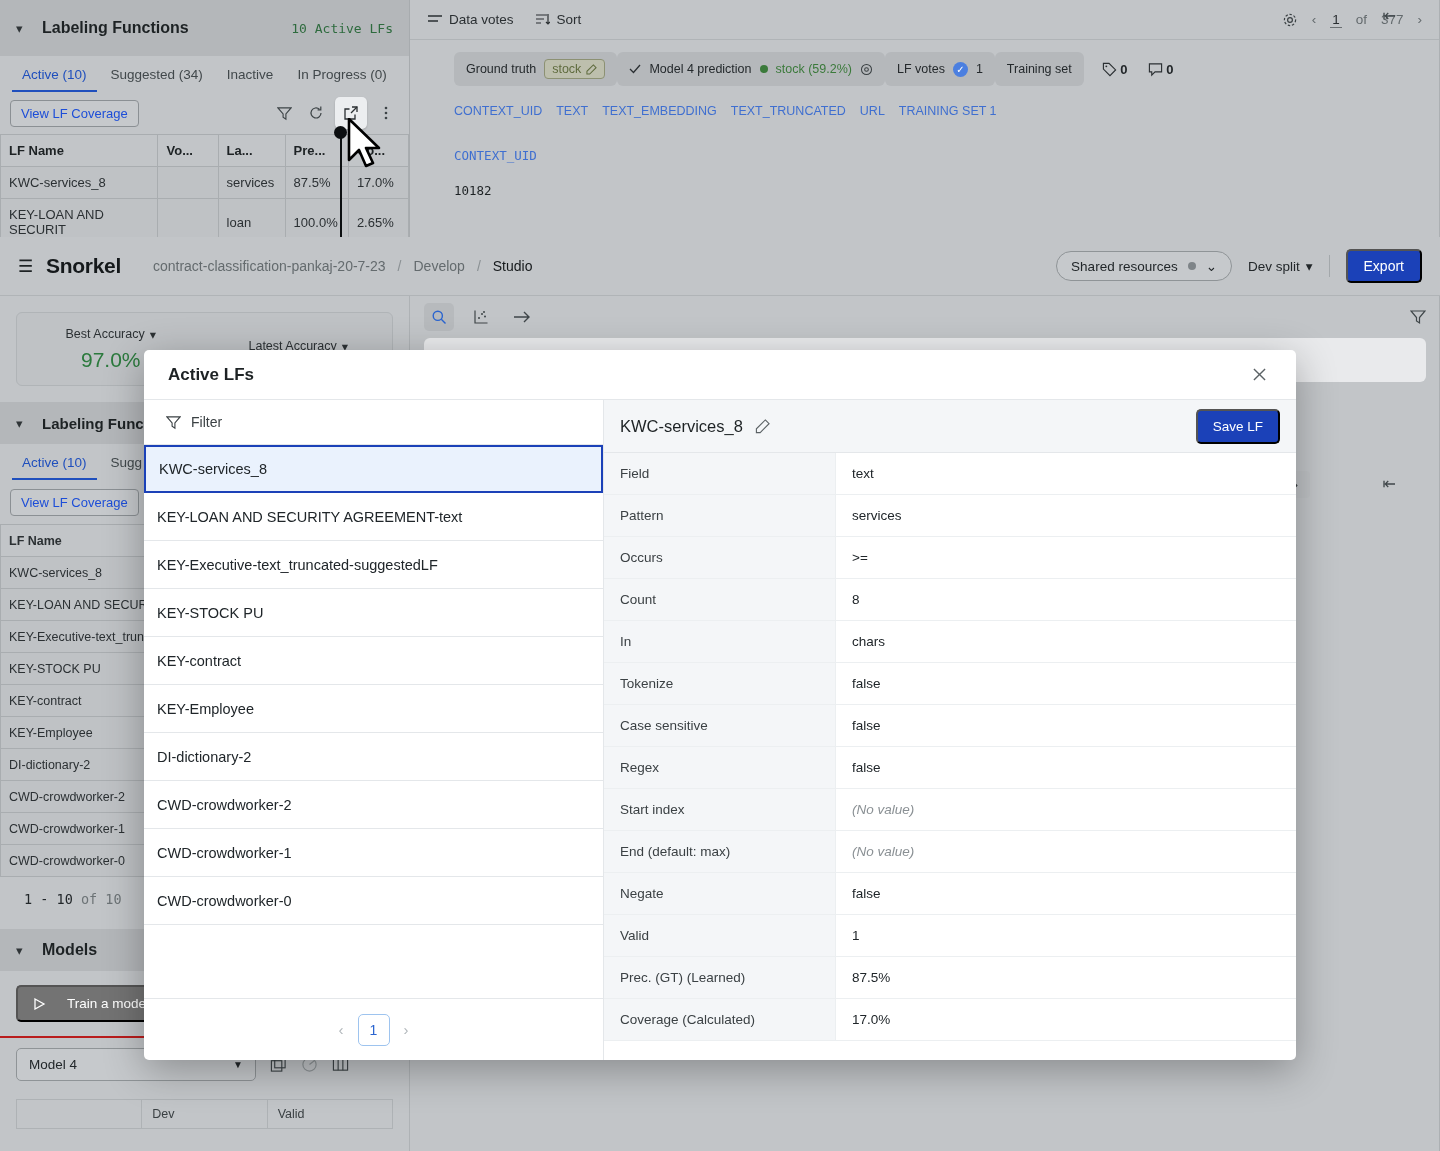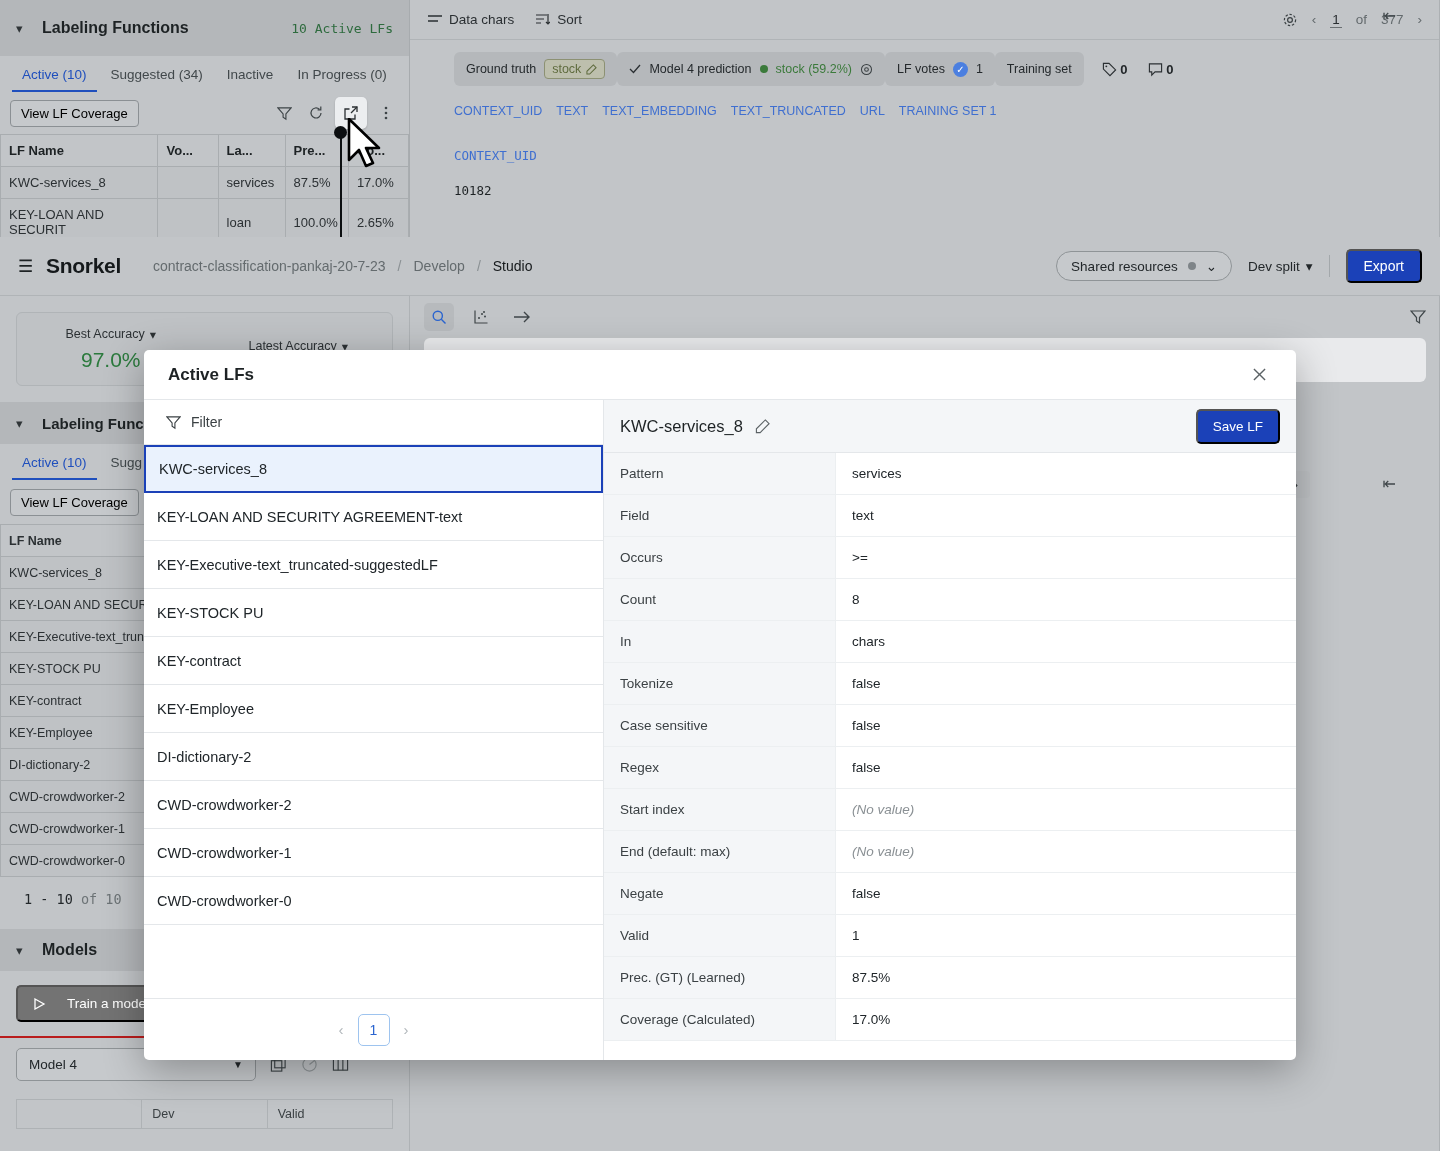--- a/index.html
+++ b/index.html
@@ -26,21 +26,21 @@
   .ct-active { font-size: 13px; color: #2e6b3e; font-family: "DejaVu Sans Mono", monospace; }
 
   .ct-tabs { display: flex; height: 36px; align-items: stretch; background: #c2c5c8; padding: 0 10px; }
   .ct-tab { display: flex; align-items: center; padding: 0 12px; font-size: 13.5px; color: #41484b; position: relative; }
   .ct-tab.active { color: #1f4fbd; font-weight: normal; }
   .ct-tab.active:after { content:''; position: absolute; left: 2px; right: 2px; bottom: 0; height: 2.5px; background: #1f4fbd; }
 
   .ct-toolbar { display: flex; align-items: center; height: 42px; padding: 0 10px; background: #c2c5c8; }
   .ct-btn-outline {
     border: 1px solid #8b9094; border-radius: 4px; background: #c6c9cc;
-    font-size: 13px; padding: 5px 10px; color: #000000;
+    font-size: 13px; padding: 5px 10px; color: #1d4ed8;
   }
   .ct-tool-icons { margin-left: auto; display: flex; align-items: center; gap: 6px; }
   .ct-icon-btn { width: 26px; height: 26px; display: flex; align-items: center; justify-content: center; color: #3d4447; border-radius: 5px; }
   .ct-icon-btn.hl { background: #eceef0; width: 32px; height: 32px; box-shadow: 0 1px 2px rgba(0,0,0,.18); }
 
   .ct-table { width: 100%; border-collapse: collapse; }
   .ct-table th, .ct-table td {
     border: 1px solid #a9adb0; font-size: 13px; text-align: left;
     padding: 8px 8px; color: #2b3033; height: 32px;
   }
@@ -247,21 +247,21 @@
     </tbody>
       </table>
   </div>
 
   <div class="callout-top-right">
     <div class="ctr-bar">
       <div class="ctr-item">
         <svg width="14" height="12" viewBox="0 0 14 12">
             <path d="M0 2h14M0 7h10" stroke="#2a2f32" stroke-width="1.3"></path>
           </svg>
-        <span>Data chars</span>
+        <span>Data votes</span>
       </div>
       <div class="ctr-item">
         <svg width="14" height="13" viewBox="0 0 14 13">
             <path d="M0 2h11M0 6h8M0 10h5" stroke="#2a2f32" stroke-width="1.2"></path>
             <path d="M12 1v10M10 9l2 2 2-2" fill="none" stroke="#2a2f32" stroke-width="1.2"></path>
           </svg>
         <span>Sort</span>
       </div>
       <div class="ctr-right">
         <span>
@@ -578,28 +578,28 @@
           <span class="detail-name">KWC-services_8</span>
           <span class="pencil">
             <svg width="15" height="15" viewBox="0 0 16 16">
                 <path d="M11 1l4 4-9.5 9.5H1.5V10.5z" fill="none" stroke="#5b6265" stroke-width="1.2"></path>
               </svg>
           </span>
           <button class="btn-save">Save LF</button>
         </div>
         <div class="detail-rows">
           <div class="d-row">
+            <div class="d-key">Field</div>
+            <div class="d-val">text</div>
+          </div>
+          <div class="d-row">
             <div class="d-key">Pattern</div>
             <div class="d-val">services</div>
           </div>
           <div class="d-row">
-            <div class="d-key">Field</div>
-            <div class="d-val">text</div>
-          </div>
-          <div class="d-row">
             <div class="d-key">Occurs</div>
             <div class="d-val">&gt;=</div>
           </div>
           <div class="d-row">
             <div class="d-key">Count</div>
             <div class="d-val">8</div>
           </div>
           <div class="d-row">
             <div class="d-key">In</div>
             <div class="d-val">chars</div>

